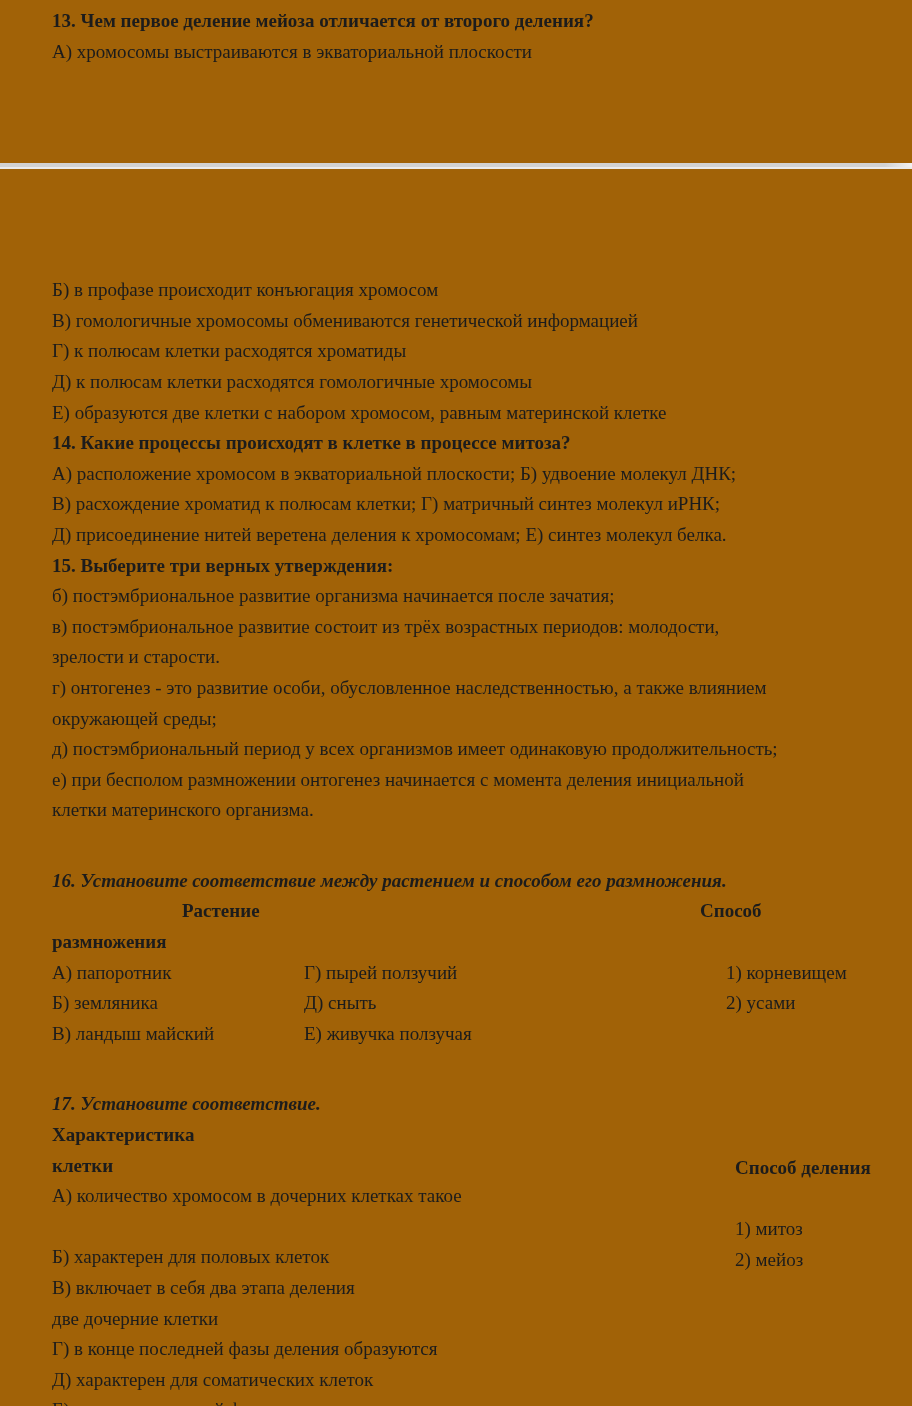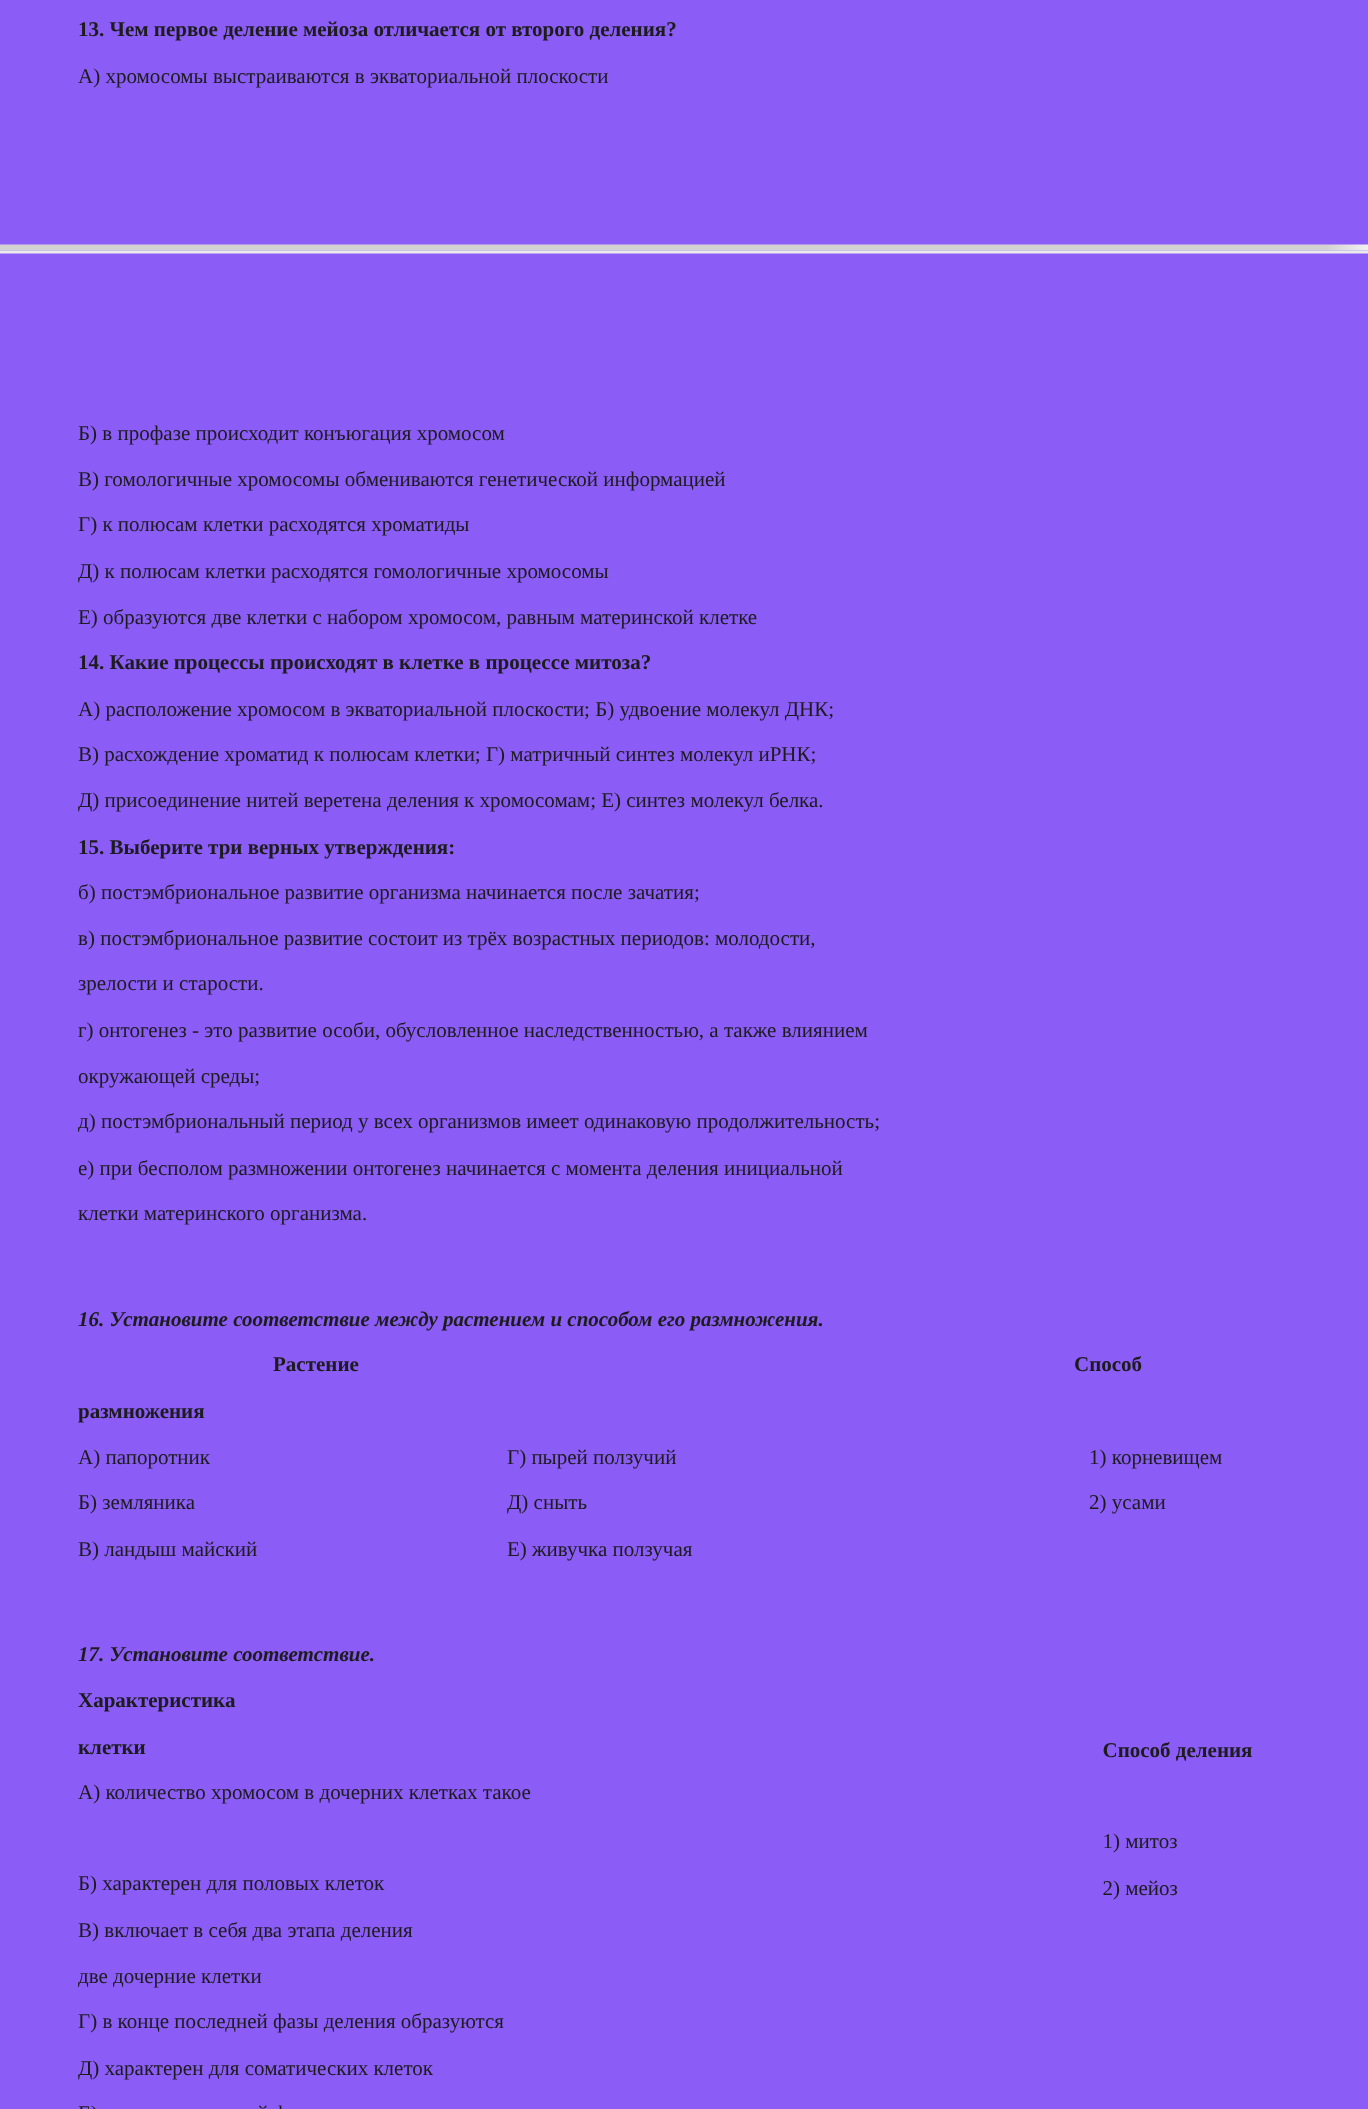--- a/index.html
+++ b/index.html
@@ -1,44 +1,44 @@
 <!DOCTYPE html>
 <html><head>
 <meta charset="utf-8">
 <style>
   html, body { margin: 0; padding: 0; background: #ffffff; }
   .doc {
     position: relative;
     width: 912px;
     height: 1406px;
-    background: #8b5cf6;
+    background: #a16207;
     box-sizing: border-box;
     padding: 6px 0 0 52px;
     overflow: hidden;
     font-family: "Liberation Serif", "DejaVu Serif", serif;
-    font-size: 14px;
+    font-size: 19px;
     line-height: 30.6px;
     color: #1c1c1c;
   }
   .line { height: 30.6px; white-space: nowrap; position: relative; }
   .b  { font-weight: bold; }
   .bi { font-weight: bold; font-style: italic; margin-top: 40px; }
   .gap-top { height: 208px; }
   .page-divider {
     position: absolute;
     left: 0; top: 163px;
     width: 912px; height: 4px;
     background: linear-gradient(to right, #d2d2d2 0%, #d2d2d2 97%, #f2f2f2 100%);
     border-bottom: 2px solid #ebebeb;
   }
   .pos { position: absolute; top: 0; white-space: nowrap; }
-  .c16-2 { left: 286px; }
+  .c16-2 { left: 252px; }
   .c16-3 { left: 674px; }
   .h16-1 { left: 130px; }
-  .h16-2 { left: 664px; text-align: right; }
+  .h16-2 { left: 648px; text-align: right; }
   .c17-r { left: 683px; margin-top: 33px; }
 </style>
 </head>
 <body>
 
 <div class="doc">
 
   <div class="line b">13. Чем первое деление мейоза отличается от второго деления?</div>
   <div class="line">А) хромосомы выстраиваются в экваториальной плоскости</div>
 

